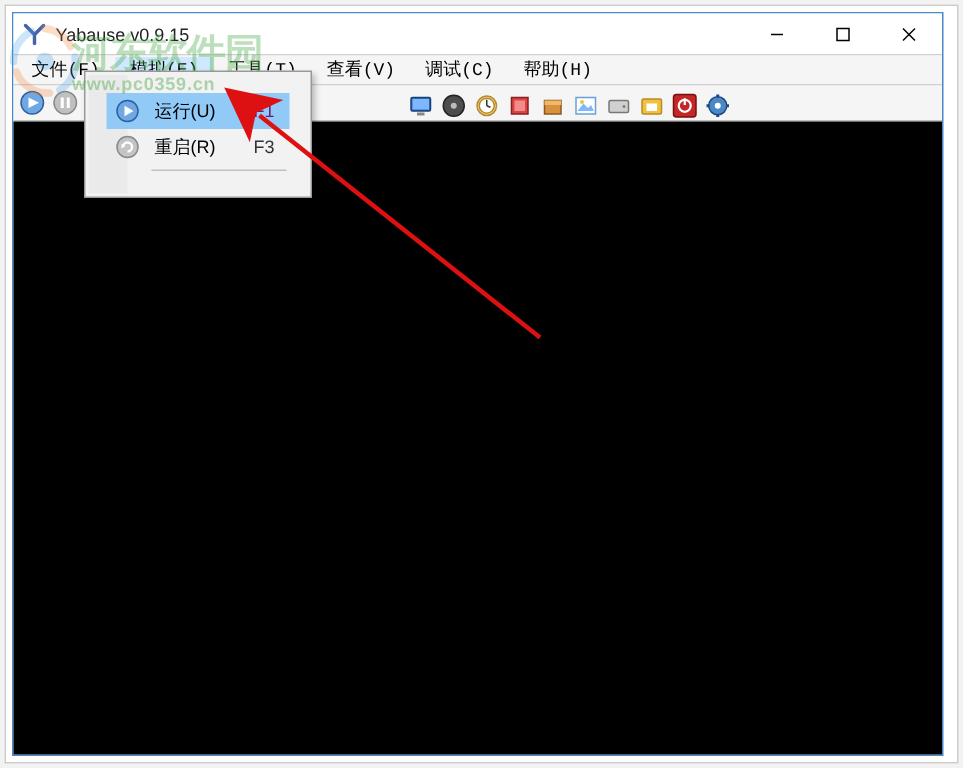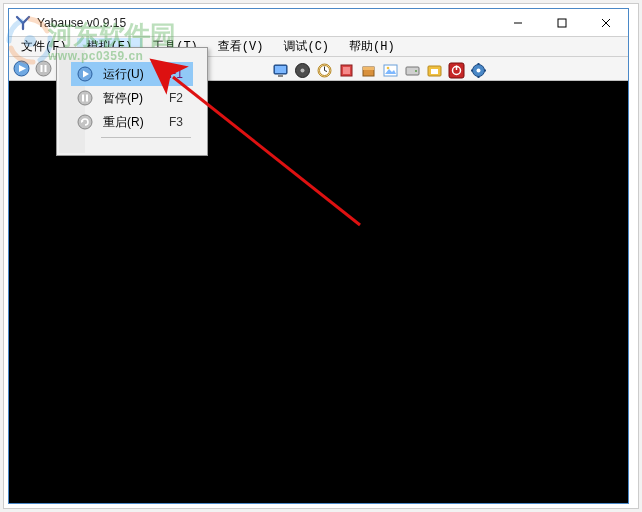--- a/index.html
+++ b/index.html
@@ -158,31 +158,20 @@
     <span class="icon">
       <svg width="16" height="16">
           <circle cx="8" cy="8" r="7" fill="#6fa8e2" stroke="#2b5f9e"></circle>
           <polygon points="6,4.5 12,8 6,11.5" fill="#fff"></polygon>
         </svg>
     </span>
     <span>运行(U)</span>
     <span class="shortcut">F1</span>
   </div>
 
-  <div class="dditem">
-    <span class="icon">
-      <svg width="16" height="16">
-          <circle cx="8" cy="8" r="7" fill="#c4c4c4" stroke="#888"></circle>
-          <rect x="5" y="4.5" width="2" height="7" fill="#fff"></rect>
-          <rect x="9" y="4.5" width="2" height="7" fill="#fff"></rect>
-        </svg>
-    </span>
-    <span>暂停(P)</span>
-    <span class="shortcut">F2</span>
-  </div>
 
   <div class="dditem">
     <span class="icon">
       <svg width="16" height="16">
           <circle cx="8" cy="8" r="7" fill="#c4c4c4" stroke="#888"></circle>
           <path d="M5 8 A3 3 0 1 1 8 11" stroke="#fff" stroke-width="1.6" fill="none"></path>
           <polygon points="4,6 6.5,7.5 4,9" fill="#fff"></polygon>
         </svg>
     </span>
     <span>重启(R)</span>

